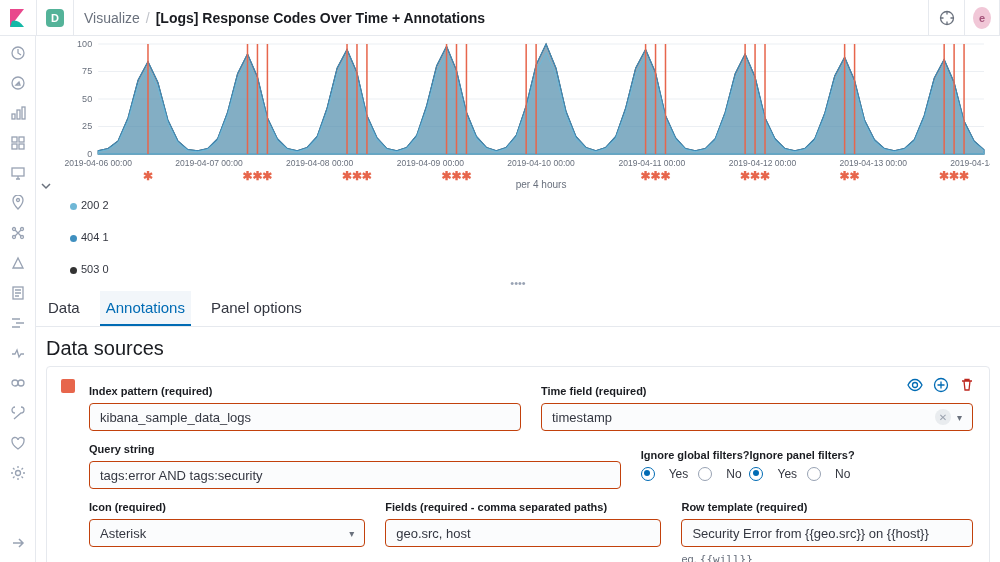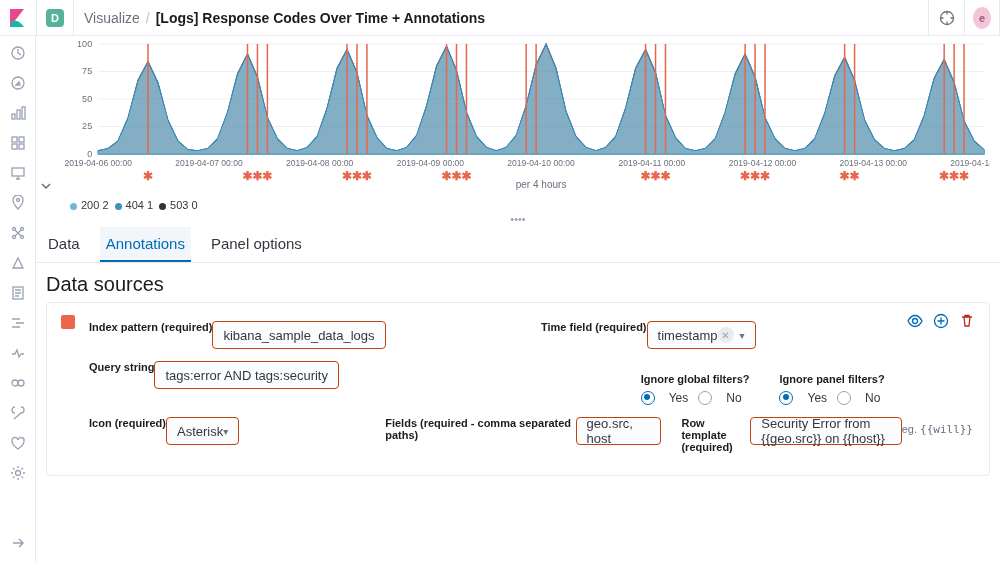--- a/index.html
+++ b/index.html
@@ -56,21 +56,21 @@
   
   .main {
     position:absolute; left:36px; top:36px; right:0; bottom:0;
     display:flex; flex-direction:column;
   }
   .chart-wrap { padding:4px 10px 0 4px; }
   .chart-row { display:flex; align-items:flex-start; }
   .chart-toggle { width:24px; padding-top:140px; color:#6a717d; }
   .chart-area { flex:1; }
   svg.chart { width:100%; height:150px; display:block; }
-  .legend { font-size:11px; color:#343741; display:flex; gap:6px; padding:4px 0 0 30px;}
+  .legend { font-size:11px; color:#343741; display:flex; gap:20px; padding:4px 0 0 30px;flex-direction:column;}
   .legend .dot { display:inline-block;width:7px;height:7px;border-radius:50%;margin-right:4px;vertical-align:middle;}
   
   .controls {
     display:flex; align-items:center; padding:6px 10px;
     border-top:1px solid #e6e9ee; border-bottom:1px solid #e6e9ee;
     margin-top:6px;
   }
   .switch {
     width:30px;height:18px;border-radius:9px;background:#006bb4;position:relative;margin-right:10px;
   }
@@ -88,38 +88,38 @@
   
   .section-title { font-size:20px; font-weight:400; color:#1a1c21; padding:10px 10px 6px;}
   .panel {
     margin:0 10px 10px; border:1px solid #e6e9ee; border-radius:4px;
     padding:14px 16px 16px; position:relative; background:#fff;
   }
   .color-sq { position:absolute; left:14px; top:12px; width:14px;height:14px;background:#e7664c;border-radius:2px;}
   .panel-icons { position:absolute; right:14px; top:10px; display:flex; gap:10px; color:#006bb4;}
   .panel-icons .trash{ color:#bd271e;}
   .row { display:flex; gap:20px; margin-top:4px;}
-  .field { flex:1; display:flex; flex-direction:row; }
+  .field { flex:1; display:flex; flex-direction:column; }
   .field-left-pad { padding-left:26px;}
   .lbl { font-size:11px; font-weight:600; color:#1a1c21; margin-bottom:6px;}
   .input {
     height:28px; border:1px solid #c2410c; border-radius:4px;
     padding:0 10px; font-size:13px; color:#343741; background:#fbfcfd;
     display:flex; align-items:center; justify-content:space-between;
   }
   .input .clear{color:#9aa1ad;background:#e9ecef;border-radius:50%;width:16px;height:16px;display:inline-flex;align-items:center;justify-content:center;font-size:10px;margin-right:6px;}
   .input .chev{color:#6a717d;font-size:10px;}
   .radio-group { display:flex; align-items:center; gap:10px;}
   .radio {
     width:14px;height:14px;border-radius:50%;border:1.5px solid #98a2b3;display:inline-block;position:relative;margin-right:4px;vertical-align:middle;
   }
   .radio.sel{border-color:#006bb4;}
   .radio.sel::after{content:"";position:absolute;left:2.2px;top:2.2px;width:6px;height:6px;border-radius:50%;background:#006bb4;}
   .rg-label{font-size:12px;color:#343741;}
-  .filters-row { display:flex; gap:30px; margin-top:12px;}
+  .filters-row { display:flex; margin-top:6px;}
   .filters-col { display:flex; flex-direction:column;}
   .filters-col .lbl{margin-bottom:6px;}
   .hint { font-size:11px;color:#69707d;margin-top:6px;}
   .hint code{font-family:Menlo,monospace;color:#69707d;}
 </style>
 </head>
 <body>
 
 <div class="topbar">
   <div class="logo">

